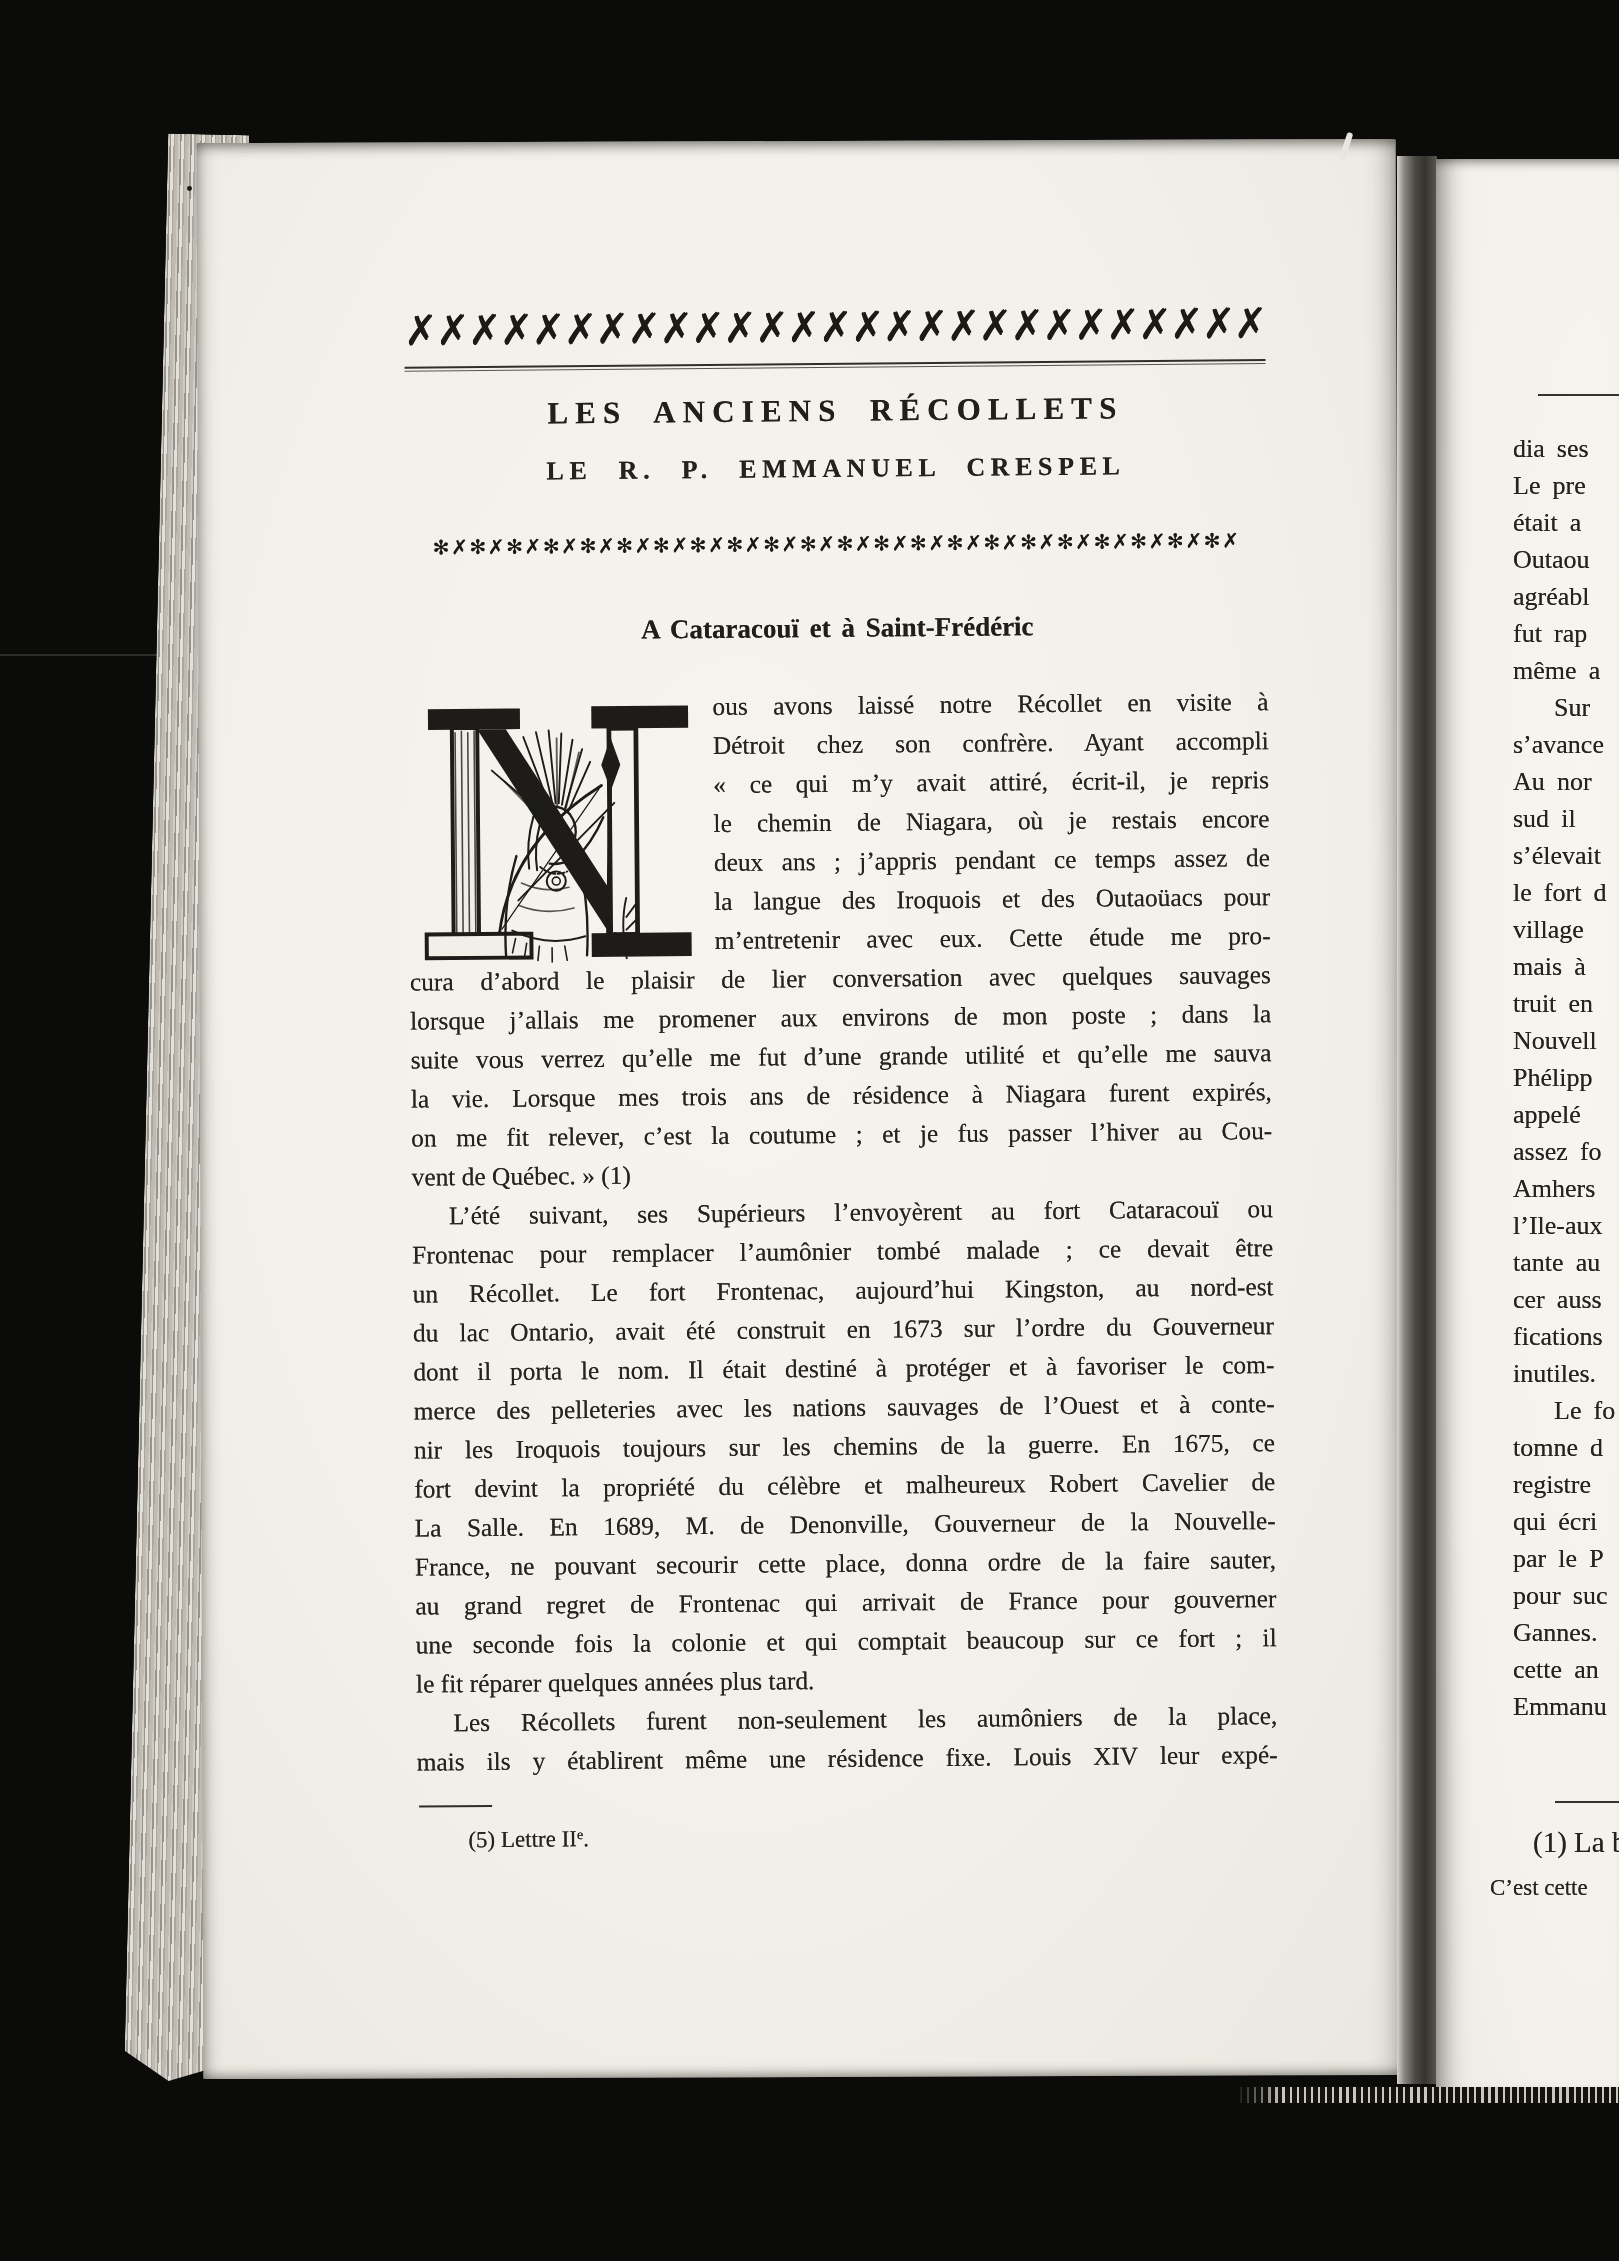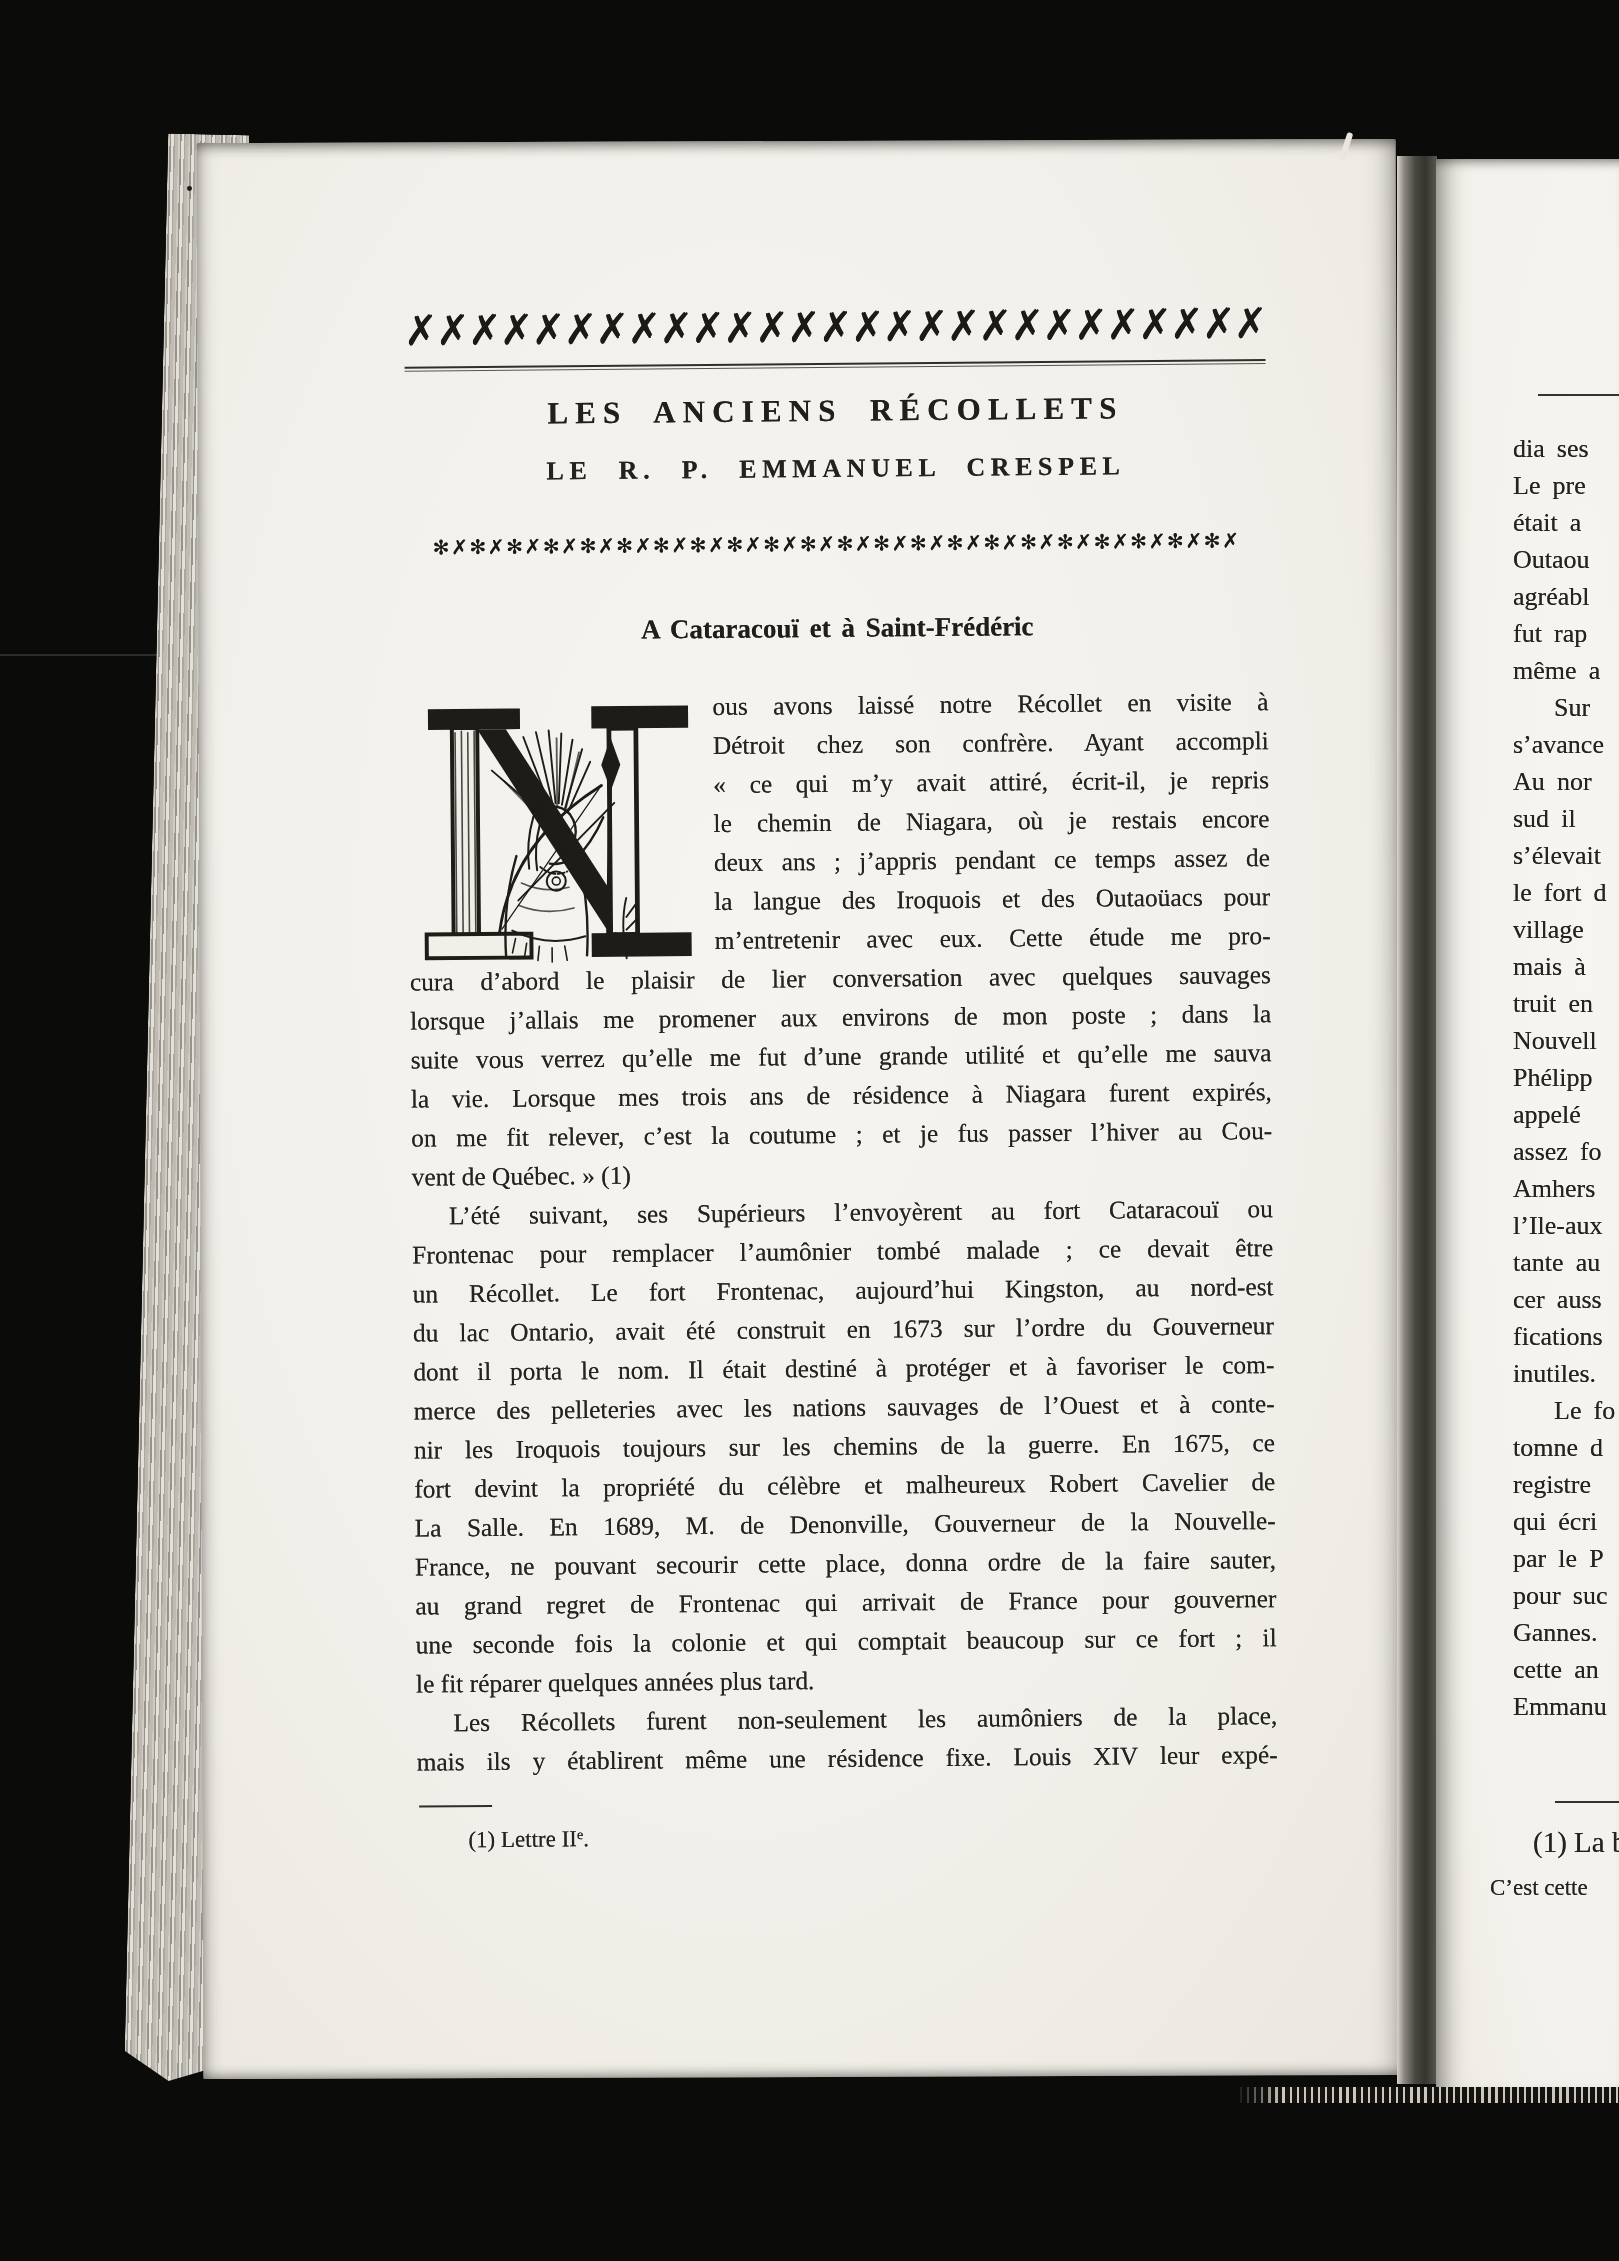--- a/index.html
+++ b/index.html
@@ -181,21 +181,21 @@
           <div class="bline">France, ne pouvant secourir cette place, donna ordre de la faire sauter,</div>
           <div class="bline">au grand regret de Frontenac qui arrivait de France pour gouverner</div>
           <div class="bline">une seconde fois la colonie et qui comptait beaucoup sur ce fort ; il</div>
           <div class="bline left">le fit réparer quelques années plus tard.</div>
           <div class="bline indent">Les Récollets furent non-seulement les aumôniers de la place,</div>
           <div class="bline">mais ils y établirent même une résidence fixe. Louis XIV leur expé-</div>
         </div>
 
       <div class="fn-rule"></div>
       <div class="footnote">
-        <span>(1) Lettre II</span><span class="sup">e</span><span>.</span>
+        <span>(5) Lettre II</span><span class="sup">e</span><span>.</span>
       </div>
     </div>
   </div>
 
   <div class="speck"></div>
 
   <div class="gutter"></div>
 
   <div class="page-right">
     <div class="rp-rule-top"></div>

